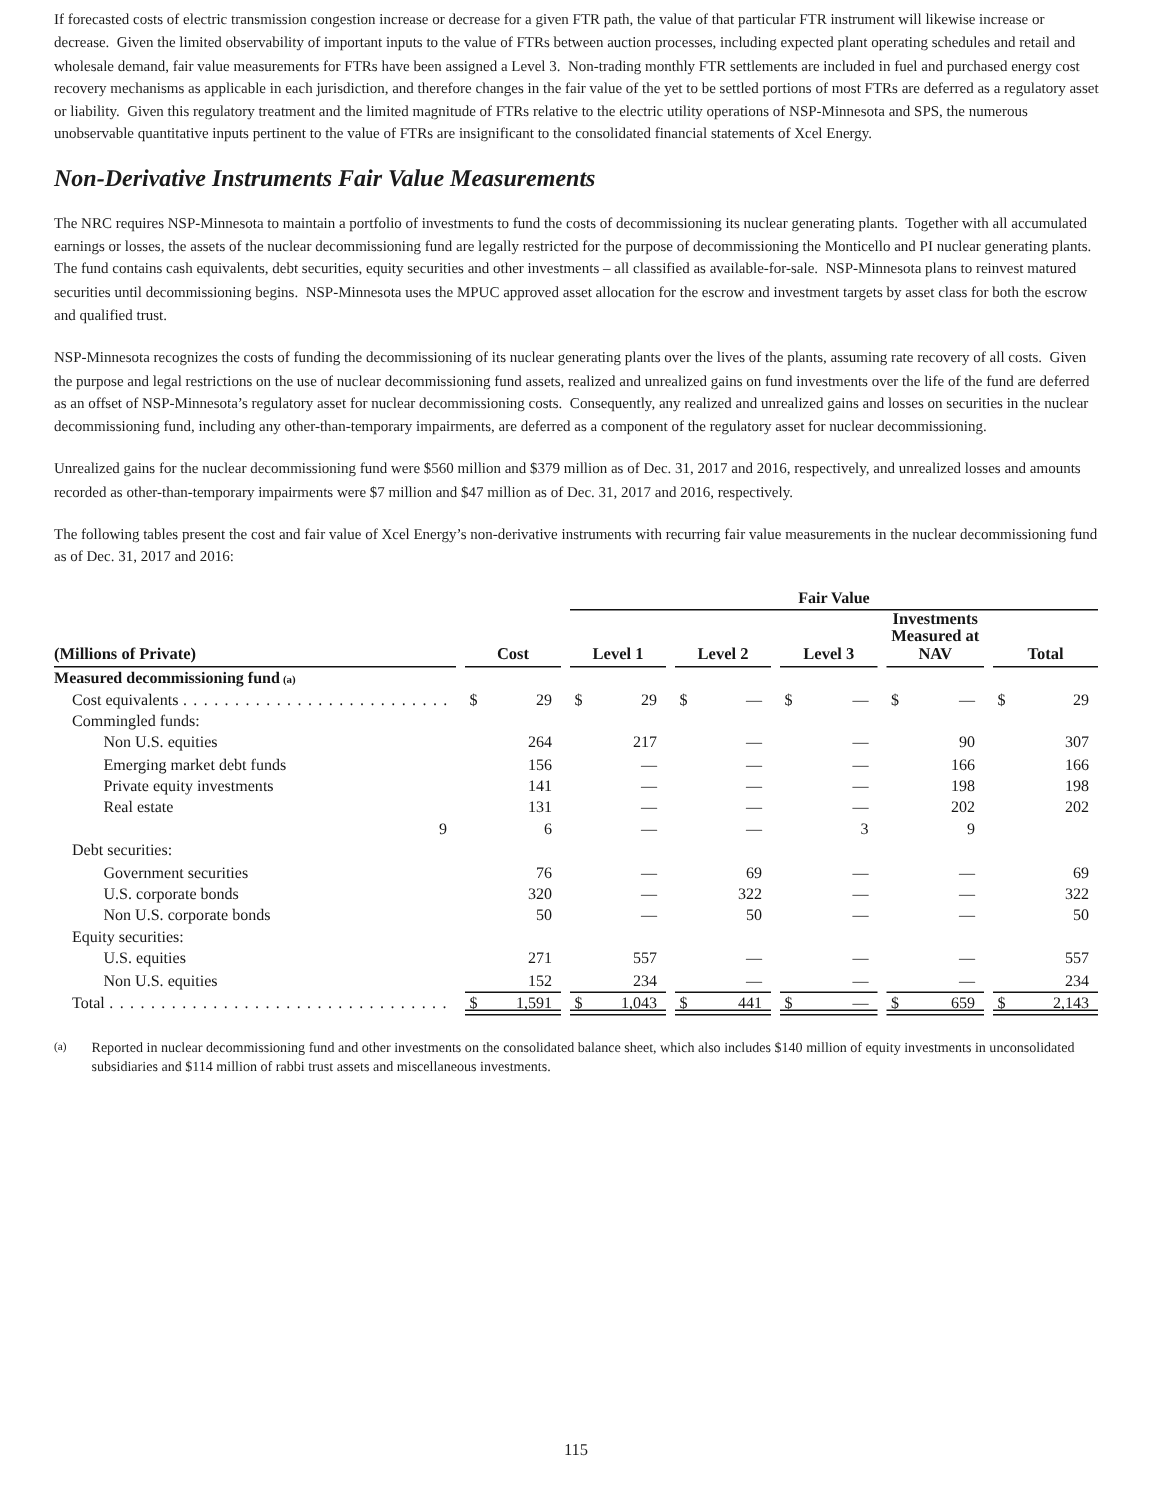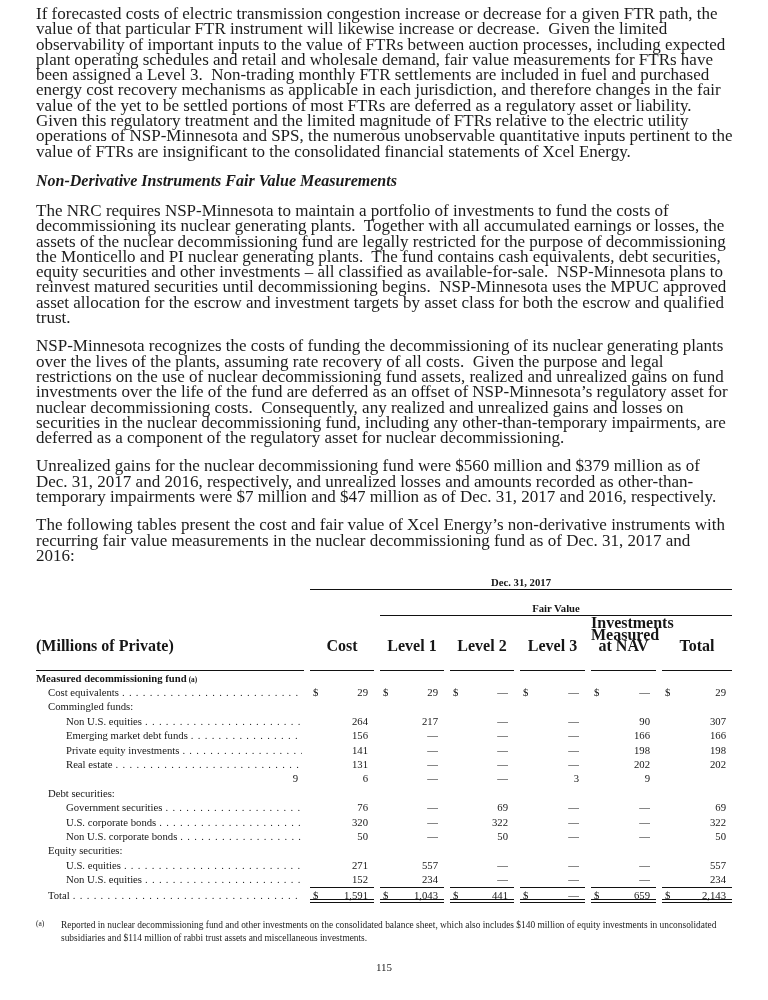--- a/index.html
+++ b/index.html
@@ -8,21 +8,21 @@
     width: 768px; height: 1000px;
     background: #ffffff;
     color: #1c1c1c;
     font-family: "Liberation Serif", serif;
     position: relative;
     overflow: hidden;
   }
   .page { padding: 6px 35px 0 36px; }
 
   p.body {
-    font-size: 17px;
+    font-size: 10px;
     line-height: 15.3px;
     margin: 0 0 13px 0;
     white-space: pre-wrap;
     text-align: left;
   }
   .section-heading {
     font-size: 16px;
     font-weight: bold;
     font-style: italic;
     margin: 2px 0 13px 0;
@@ -37,31 +37,31 @@
   }
   .th1 { align-items: end; }
   .th1 .hspan { grid-column: 2 / 8; text-align: center; font-weight: bold;
     border-bottom: 1px solid #111; padding-bottom: 1px; }
   .th2 { align-items: end; margin-top: 12px; }
   .th2 .hspan { grid-column: 3 / 8; text-align: center; font-weight: bold;
     border-bottom: 1px solid #111; padding-bottom: 1px; }
   .th3 { align-items: end; margin-top: 1px; }
   .colhead {
     font-weight: bold; text-align: center;
-    font-size: 16px; line-height: 11.5px;
+    font-size: 11px; line-height: 11.5px;
     border-bottom: 1.4px solid #111;
-    padding-bottom: 18px;
+    padding-bottom: 2px;
     align-self: end;
   }
   .colhead.left { text-align: left; }
 
   .drow { height: 14.4px; line-height: 14.4px; }
   .cell.lab { display: flex; align-items: baseline; white-space: nowrap; overflow: hidden; }
   .ind1 { padding-left: 12px; }
-  .ind2 { padding-left: 30px; }
+  .ind2 { padding-left: 30px; flex-direction: column; }
   .bold { font-weight: bold; }
   sup.fn { font-size: 7.3px; line-height: 0; vertical-align: 4px; padding-left: 2px; }
   .dots { flex: 1 1 auto; overflow: hidden; white-space: nowrap; margin: 0 2px 0 3px; }
   .dots::after {
     content: ". . . . . . . . . . . . . . . . . . . . . . . . . . . . . . . . . . . . . . . . . . . . . . . . . . . . . . . . . . . . . . . . . . . . . . . . . . . .";
     letter-spacing: 0.8px;
   }
   .cell.val { display: flex; justify-content: space-between; padding: 0 6px 0 3px; }
   .rule-below .cell.val { border-bottom: 1px solid #111; }
   .total-row .cell.val { border-bottom: 4px double #111; height: 15px; }
@@ -85,24 +85,20 @@
   <p class="body">If forecasted costs of electric transmission congestion increase or decrease for a given FTR path, the value of that particular FTR instrument will likewise increase or decrease.  Given the limited observability of important inputs to the value of FTRs between auction processes, including expected plant operating schedules and retail and wholesale demand, fair value measurements for FTRs have been assigned a Level 3.  Non-trading monthly FTR settlements are included in fuel and purchased energy cost recovery mechanisms as applicable in each jurisdiction, and therefore changes in the fair value of the yet to be settled portions of most FTRs are deferred as a regulatory asset or liability.  Given this regulatory treatment and the limited magnitude of FTRs relative to the electric utility operations of NSP-Minnesota and SPS, the numerous unobservable quantitative inputs pertinent to the value of FTRs are insignificant to the consolidated financial statements of Xcel Energy.</p>
 
   <div class="section-heading">Non-Derivative Instruments Fair Value Measurements</div>
 
   <p class="body">The NRC requires NSP-Minnesota to maintain a portfolio of investments to fund the costs of decommissioning its nuclear generating plants.  Together with all accumulated earnings or losses, the assets of the nuclear decommissioning fund are legally restricted for the purpose of decommissioning the Monticello and PI nuclear generating plants.  The fund contains cash equivalents, debt securities, equity securities and other investments – all classified as available-for-sale.  NSP-Minnesota plans to reinvest matured securities until decommissioning begins.  NSP-Minnesota uses the MPUC approved asset allocation for the escrow and investment targets by asset class for both the escrow and qualified trust.</p>
   <p class="body">NSP-Minnesota recognizes the costs of funding the decommissioning of its nuclear generating plants over the lives of the plants, assuming rate recovery of all costs.  Given the purpose and legal restrictions on the use of nuclear decommissioning fund assets, realized and unrealized gains on fund investments over the life of the fund are deferred as an offset of NSP-Minnesota’s regulatory asset for nuclear decommissioning costs.  Consequently, any realized and unrealized gains and losses on securities in the nuclear decommissioning fund, including any other-than-temporary impairments, are deferred as a component of the regulatory asset for nuclear decommissioning.</p>
   <p class="body">Unrealized gains for the nuclear decommissioning fund were $560 million and $379 million as of Dec. 31, 2017 and 2016, respectively, and unrealized losses and amounts recorded as other-than-temporary impairments were $7 million and $47 million as of Dec. 31, 2017 and 2016, respectively.</p>
   <p class="body">The following tables present the cost and fair value of Xcel Energy’s non-derivative instruments with recurring fair value measurements in the nuclear decommissioning fund as of Dec. 31, 2017 and 2016:</p>
 
   <div class="fin-table">
-    <div class="trow th1">
-      <div class="cell"></div>
-      <div class="hspan">Dec. 31, 2017</div>
-    </div>
     <div class="trow th2">
       <div class="cell"></div>
         <div class="cell"></div>
       <div class="hspan">Fair Value</div>
     </div>
     <div class="trow th3">
       <div class="colhead left">(Millions of Private)</div>
       <div class="colhead">Cost</div>
       <div class="colhead">Level 1</div>
       <div class="colhead">Level 2</div>

